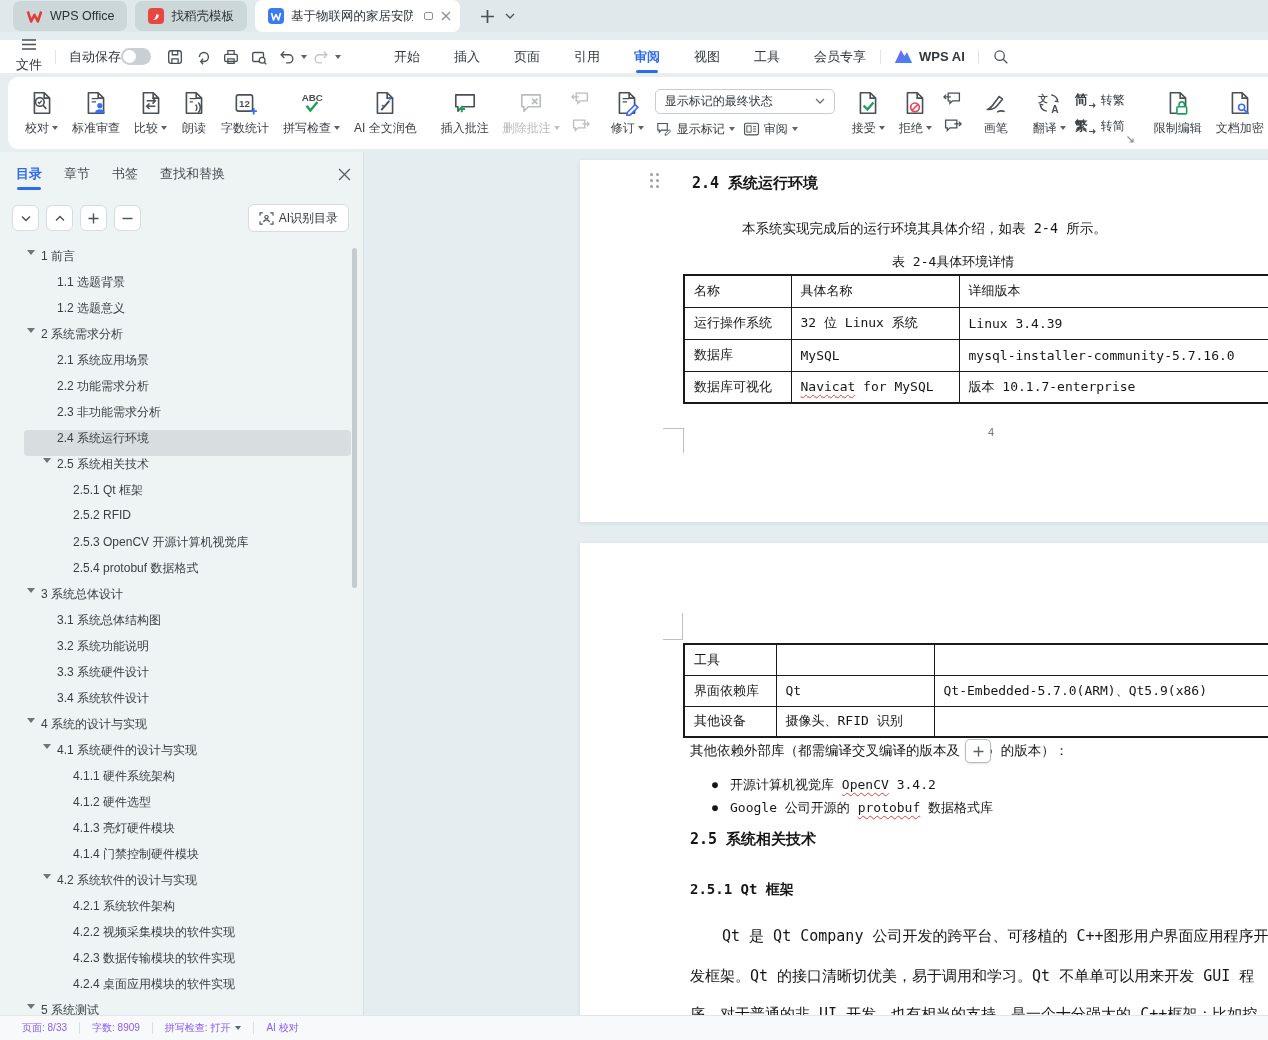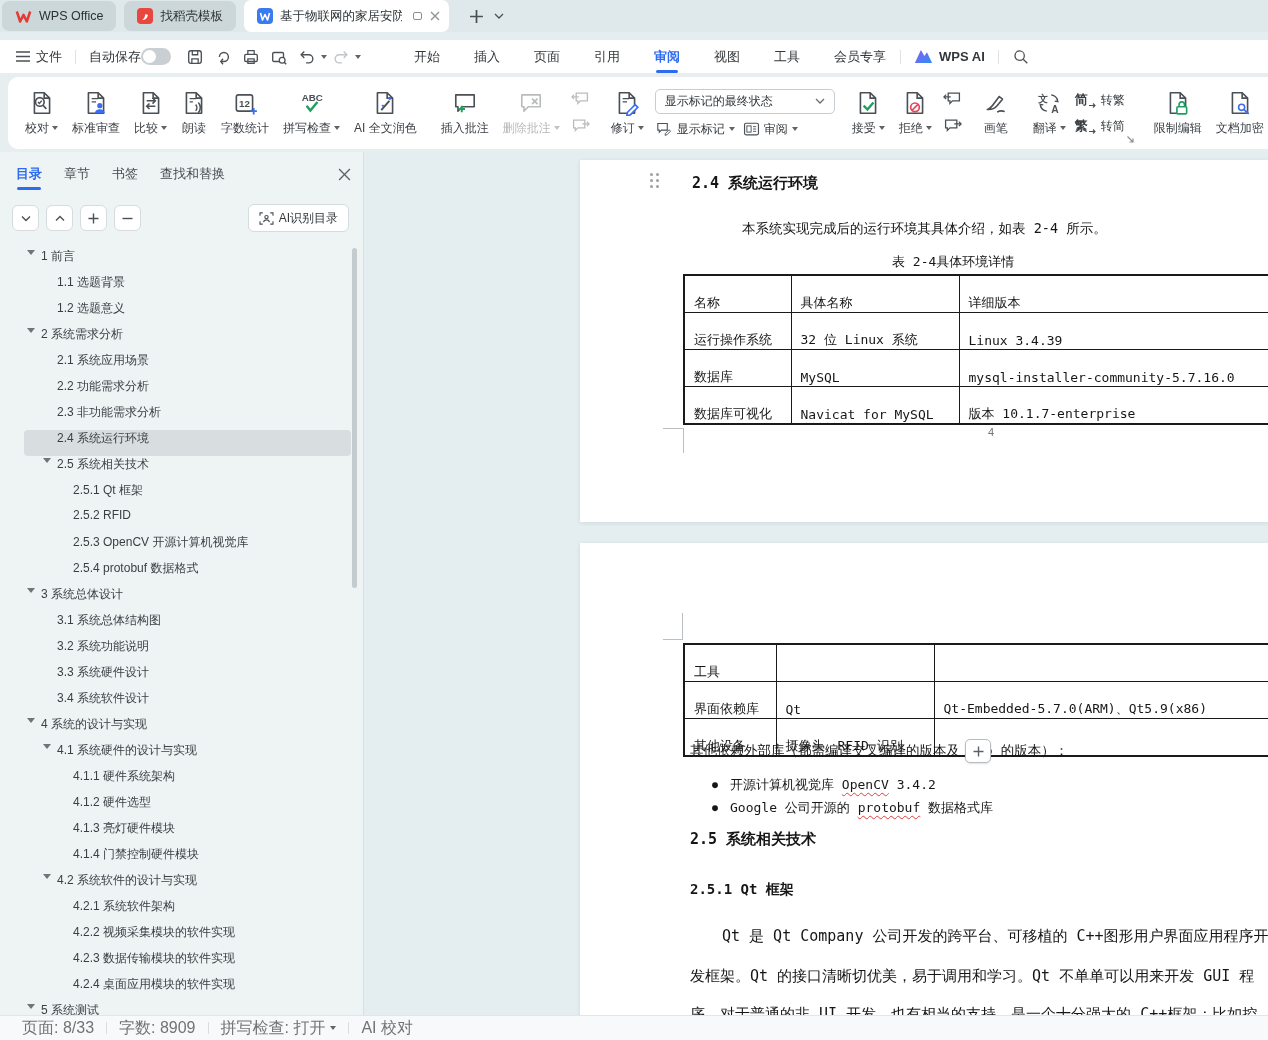--- a/index.html
+++ b/index.html
@@ -1,33 +1,33 @@
 <!DOCTYPE html>
 <html><head>
 <meta charset="utf-8">
 <style>
   * { box-sizing: border-box; margin: 0; padding: 0; }
   html,body { width:1268px; height:1040px; overflow:hidden; }
   body { position:relative; font-family:"Liberation Sans", sans-serif; background:#e4edef; color:#333; }
   svg { display:block; }
 
   
-  .tabbar { position:absolute; left:0; top:0; width:1268px; height:32px; background:#dfe8ea; display:flex; align-items:center; padding-left:2px; }
+  .tabbar { position:absolute; left:0; top:0; width:1268px; height:32px; background:#dfe8ea; display:flex; align-items:center; padding-left:13px; }
   .tab { height:30px; border-radius:7px; display:flex; align-items:center; gap:7px; padding:0 13px; margin-right:8px; font-size:12.5px; color:#2b3135; white-space:nowrap; }
   .tab.dim { background:#ccd7da; }
   .tab.active { background:#fff; height:32px; padding-right:9px; }
   .tab .titletxt { max-width:122px; overflow:hidden; }
   .tabicons { display:flex; align-items:center; gap:8px; margin-left:4px; color:#8a9094; }
   .winbox { width:9px; height:8px; border:1.2px solid #8a9094; border-radius:2px; }
   .newtab { margin-left:12px; }
   .tabcaret { margin-left:10px; }
 
   
   .menubar { position:absolute; left:0; top:40px; width:1268px; height:33px; background:#fff; display:flex; align-items:center; font-size:13px; color:#33383c; }
-  .mfile { display:flex; align-items:center; gap:6px; margin-left:16px; }
+  .mfile { display:flex; align-items:center; gap:6px; margin-left:16px;flex-direction:column; }
   .mdiv { width:1px; height:14px; background:#dfe3e5; margin:0 13px; }
   .autolabel { margin-right:0; }
   .toggle { width:30px; height:17px; border-radius:9px; background:#c9cfd3; position:relative; margin-right:10px; }
   .toggle .knob { position:absolute; left:2px; top:2px; width:13px; height:13px; border-radius:50%; background:#fff; }
   .qico { margin:0 5px; }
   .caret { width:0; height:0; border-left:3.5px solid transparent; border-right:3.5px solid transparent; border-top:4px solid #5d6368; display:inline-block; }
   .mtabs { display:flex; gap:32px; margin-left:52px; }
   .mtab { position:relative; padding:7px 1px; }
   .mtab.active { color:#2e6bee; font-weight:bold; }
   .mtab.active::after { content:""; position:absolute; left:3px; right:3px; bottom:0; height:3px; border-radius:2px; background:#2e6bee; }
@@ -75,31 +75,31 @@
   .page { position:absolute; left:215px; width:760px; background:#fff; box-shadow:0 1px 4px rgba(40,60,70,.10); overflow:hidden;
           font-family:"DejaVu Sans Mono","Liberation Mono",monospace; color:#161616; }
   .page1 { top:8px; height:362px; }
   .page2 { top:391px; height:700px; }
   .abs { position:absolute; white-space:nowrap; }
   .dhandle { position:absolute; left:70px; top:13px; display:grid; grid-template-columns:3px 3px; gap:3px; }
   .dhandle i { width:3px; height:3px; border-radius:50%; background:#9aa0a4; }
   .dochead { font-weight:bold; font-size:15px; }
   .docsub { font-weight:bold; font-size:14px; }
   .dtable { border-collapse:collapse; border:2px solid #1a1a1a; table-layout:fixed; position:absolute; }
-  .dtable td { border:1px solid #1a1a1a; height:32px; padding:18px 4px 0 9px; font-size:13px; white-space:nowrap; overflow:hidden; vertical-align:middle; }
+  .dtable td { border:1px solid #1a1a1a; height:32px; padding:0 4px 0 9px; font-size:13px; white-space:nowrap; overflow:hidden; vertical-align:middle; }
   .t2 td { height:31px; }
   .sq { text-decoration:underline wavy #e03e3e 1px; text-underline-offset:3px; text-decoration-skip-ink:none; }
   .corner1 { position:absolute; left:83px; top:268px; width:21px; height:25px; border-top:1px solid #b9bfc2; border-right:1px solid #b9bfc2; }
   .corner2 { position:absolute; left:83px; top:70px; width:20px; height:27px; border-bottom:1px solid #b9bfc2; border-right:1px solid #b9bfc2; }
   .pno { position:absolute; left:398px; top:266px; width:26px; text-align:center; font-size:11px; color:#6f7478; font-family:"Liberation Sans",sans-serif; }
   .bullet::before { content:"●"; font-size:10px; margin-right:12px; vertical-align:1px; }
   .plusbtn { position:absolute; left:385px; top:196px; width:26px; height:24px; background:#fff; border:1px solid #b6bcc0; border-radius:5px; box-shadow:0 1px 2px rgba(0,0,0,.12); display:flex; align-items:center; justify-content:center; }
 
   
-  .statusbar { position:absolute; left:0; bottom:0; width:1268px; height:25px; background:#f7f9fa; border-top:1px solid #e1e6e8; display:flex; align-items:center; padding-left:10px; font-size:16px; color:#737373; }
+  .statusbar { position:absolute; left:0; bottom:0; width:1268px; height:25px; background:#f7f9fa; border-top:1px solid #e1e6e8; display:flex; align-items:center; padding-left:10px; font-size:10px; color:#8b5cf6; }
   .sitem { display:flex; align-items:center; gap:5px; padding:0 12px; }
   .sdiv { width:1px; height:12px; background:#d8dde0; }
 </style>
 </head>
 <body>
 
 <svg width="0" height="0" style="position:absolute">
   <defs>
     <g id="i-doc">
         <path d="M5 2.5h9l5 5V21.5H5z" fill="#fff" stroke="#4a5055" stroke-width="1.5" stroke-linejoin="round"></path>

